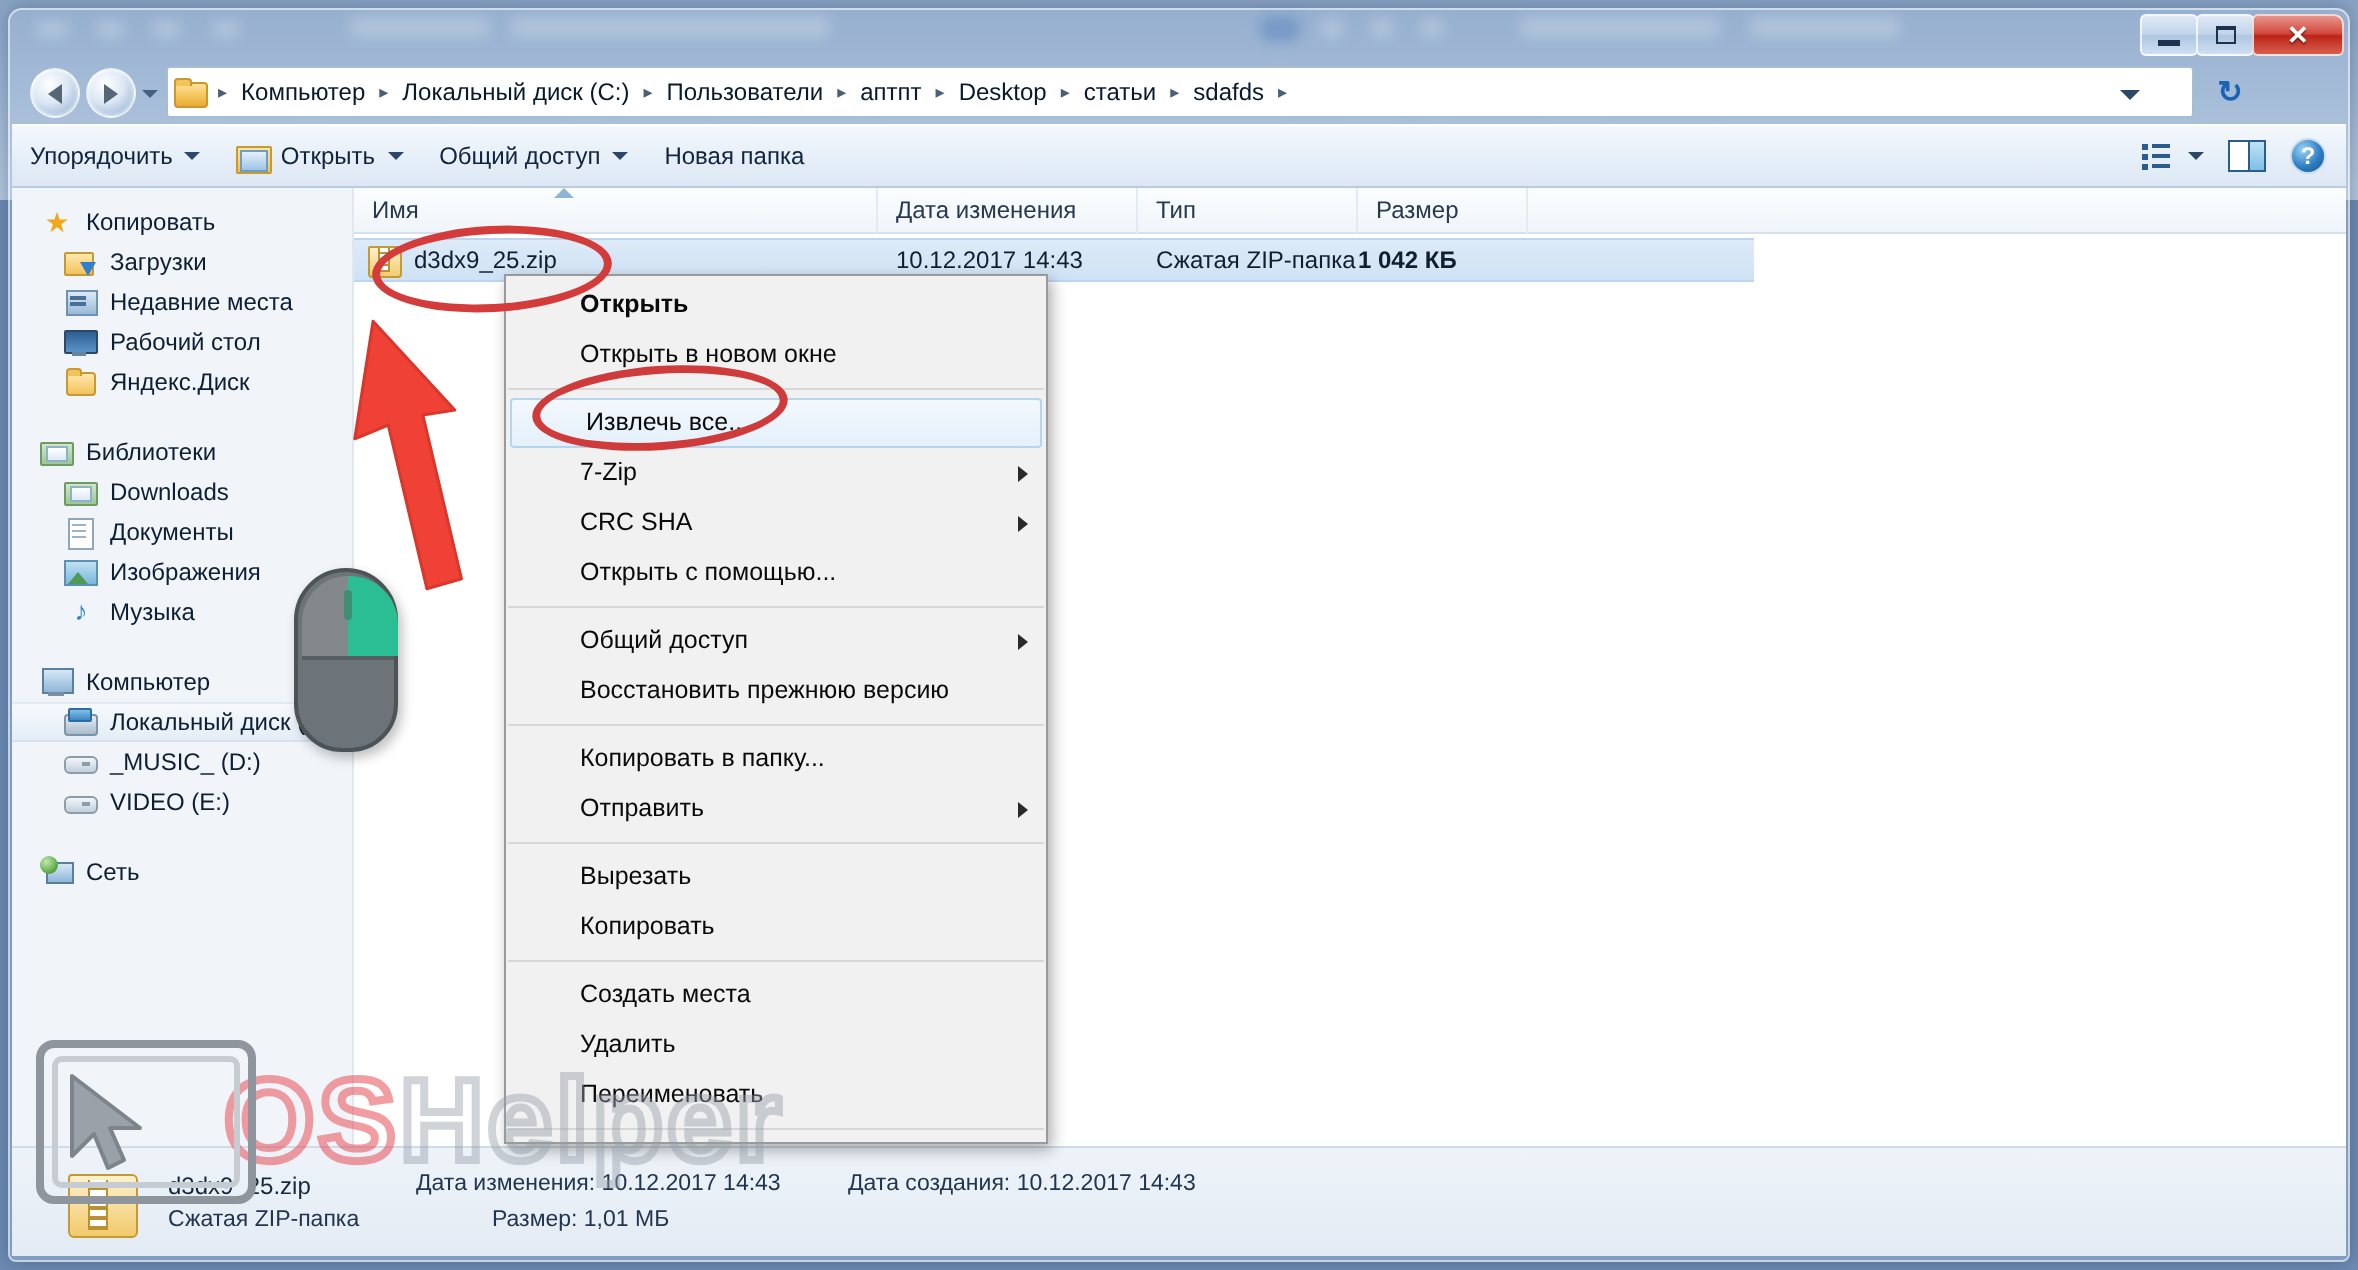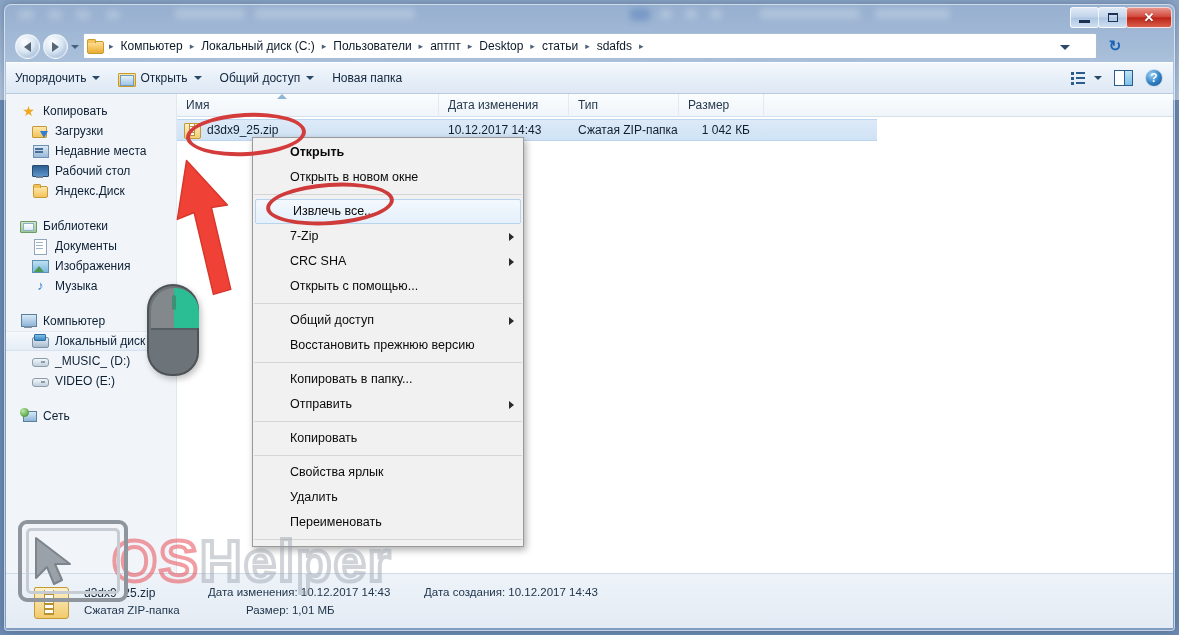--- a/index.html
+++ b/index.html
@@ -340,21 +340,21 @@
     border-left: 5px solid transparent; border-right: 5px solid transparent;
     border-bottom: 5px solid #8fb4d4;
   }
   .filerow {
     display: flex; align-items: center; height: 22px; margin-top: 2px;
     background: linear-gradient(180deg,#ddeaf8 0%, #cfe2f5 100%);
     border-top: 1px solid #bcd6ef; border-bottom: 1px solid #bcd6ef;
     width: 700px;
   }
   .fcell { font-size: 12px; color: #101f30; padding-left: 9px; flex: none; white-space: nowrap; }
-  .fcell.right { text-align: right; padding-right: 14px; padding-left: 0; }
+  .fcell.right { padding-right: 14px; padding-left: 0; font-weight: bold; }
   .zipico {
     width: 18px; height: 17px; position: relative; margin: 0 5px 0 7px; flex:none;
   }
   .zipico::before {
     content:""; position:absolute; left:0; top:1px; width:15px; height:14px;
     background: linear-gradient(180deg,#fdf0c9 0%, #f2cd72 100%);
     border:1px solid #c49a35; border-radius:1px 2px 2px 2px;
   }
   .zipico::after {
     content:""; position:absolute; left:5px; top:2px; width:4px; height:12px;
@@ -622,20 +622,24 @@
       </div>
 
       <div class="sb-gap"></div>
 
       <div class="sb-group">
         <div class="sb-row">
           <span class="sb-ico ic-lib"></span>
           <span>Библиотеки</span>
         </div>
         <div class="sb-row child">
+          <span class="sb-ico ic-lib"></span>
+          <span>Downloads</span>
+        </div>
+        <div class="sb-row child">
           <span class="sb-ico ic-doc"></span>
           <span>Документы</span>
         </div>
         <div class="sb-row child">
           <span class="sb-ico ic-pic"></span>
           <span>Изображения</span>
         </div>
         <div class="sb-row child">
           <span class="sb-ico ic-music">♪</span>
           <span>Музыка</span>
@@ -722,23 +726,24 @@
     <span class="sub"></span>
   </div>
   <div class="mi">Восстановить прежнюю версию</div>
   <div class="msep"></div>
   <div class="mi">Копировать в папку...</div>
   <div class="mi">
     <span>Отправить</span>
     <span class="sub"></span>
   </div>
   <div class="msep"></div>
+  <div class="mi">Вырезать</div>
   <div class="mi">Копировать</div>
   <div class="msep"></div>
-  <div class="mi">Свойства ярлык</div>
+  <div class="mi">Создать места</div>
   <div class="mi">Удалить</div>
   <div class="mi">Переименовать</div>
   <div class="msep"></div>
 </div>
 
 <div class="annot" id="ell-file"></div>
 <div class="annot" id="ell-menu"></div>
 
 <svg class="annot" id="arrow-up" viewBox="0 0 110 150">
   <g transform="rotate(-16 55 75)">

